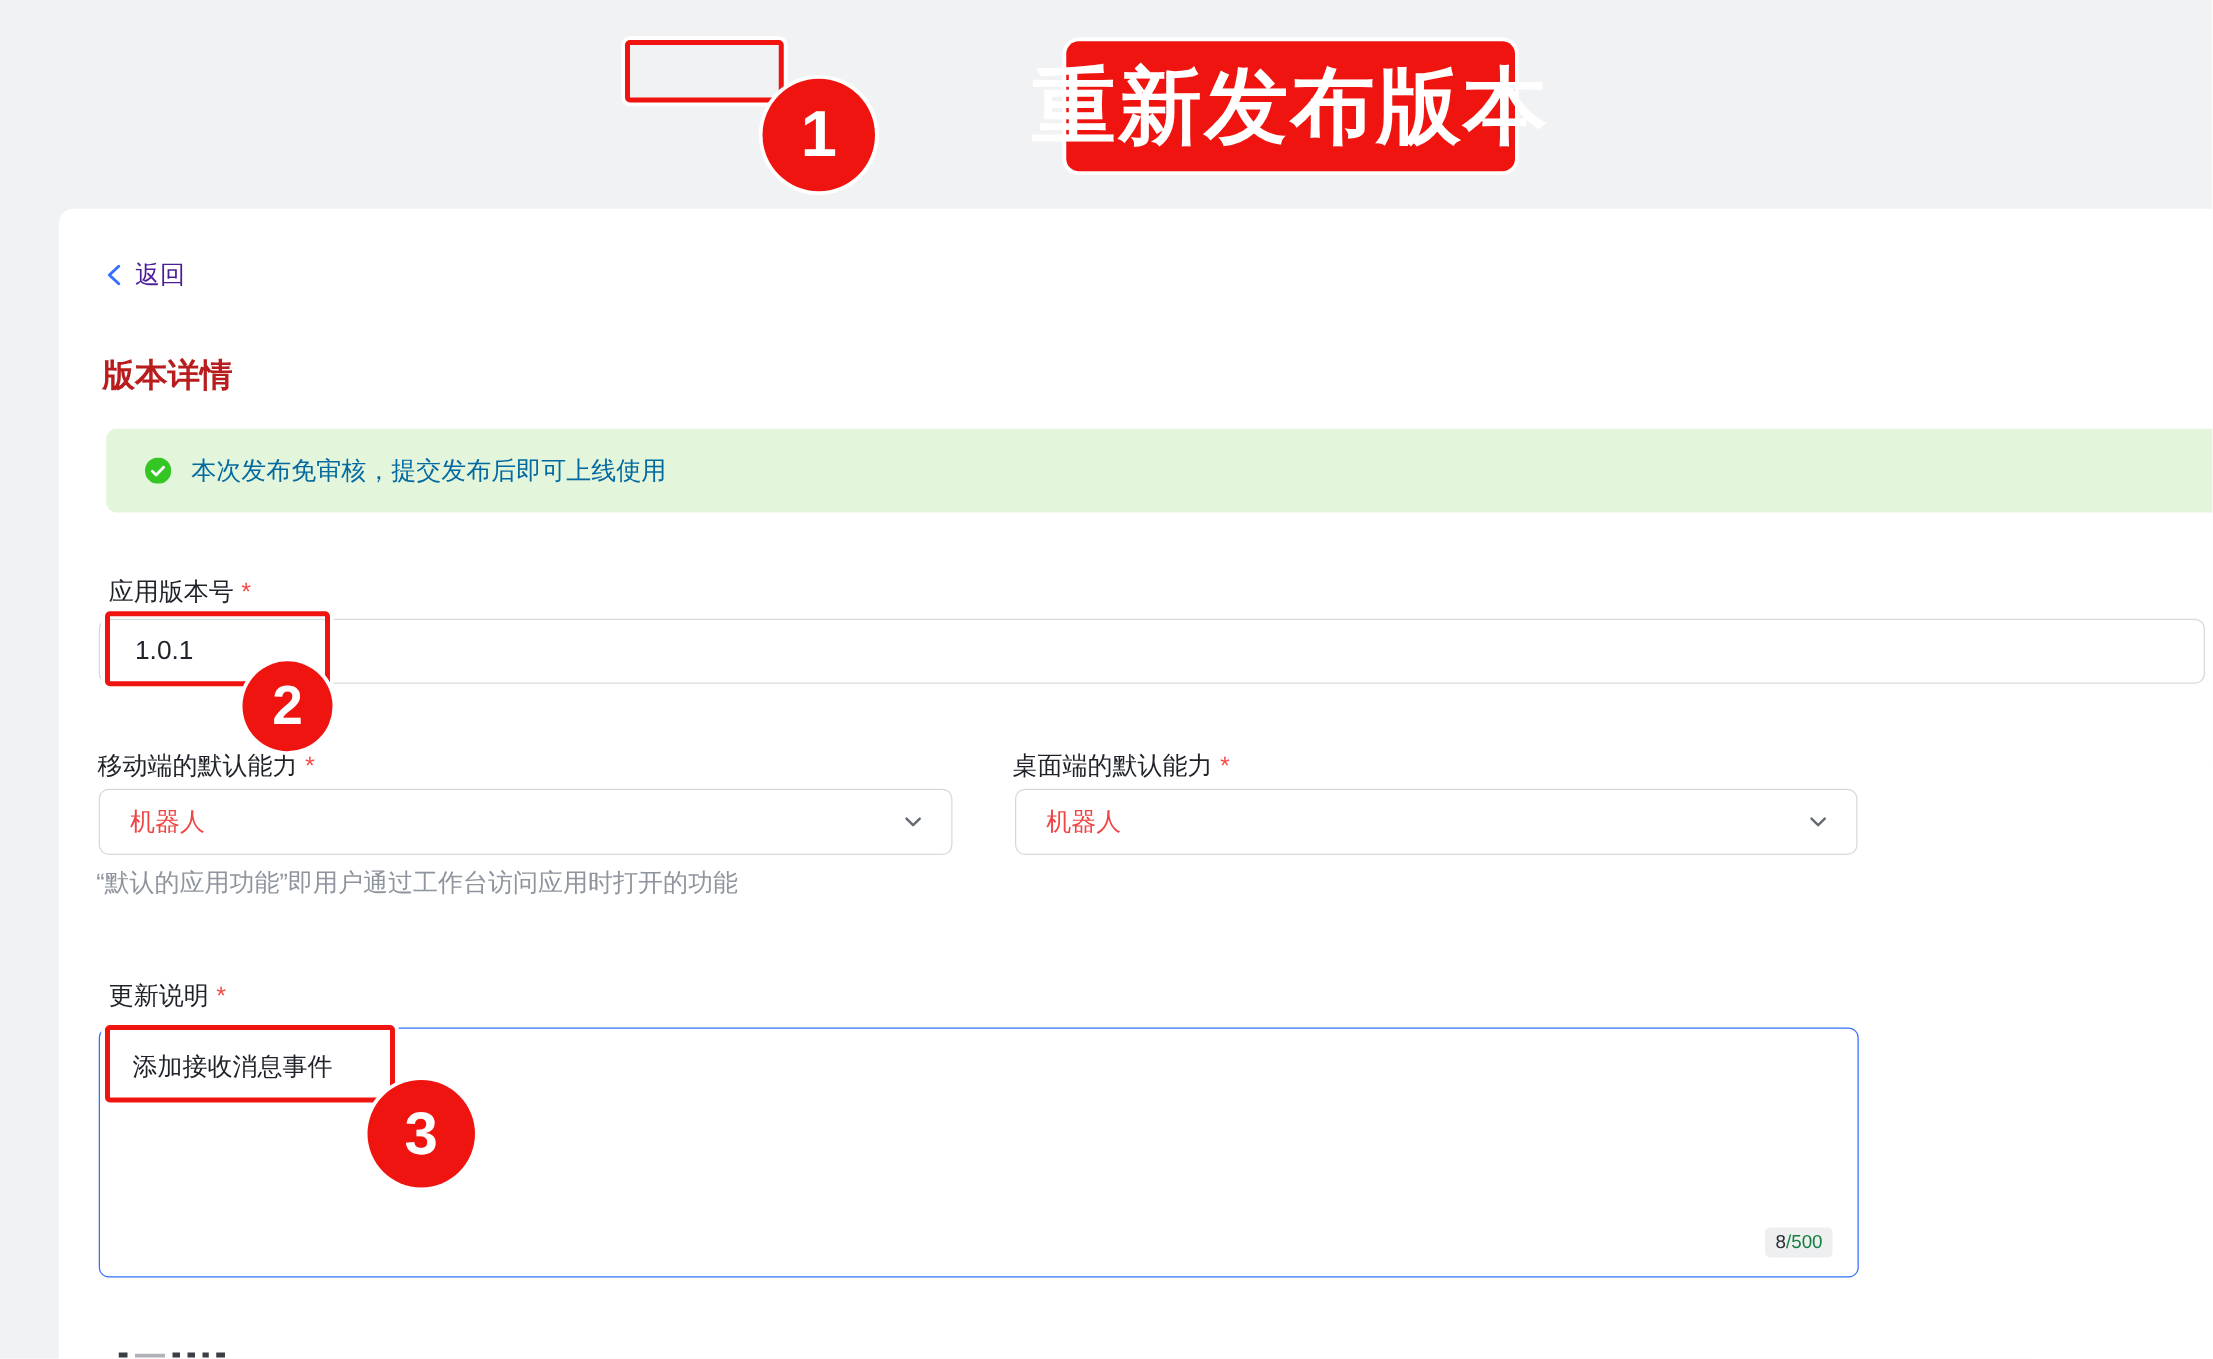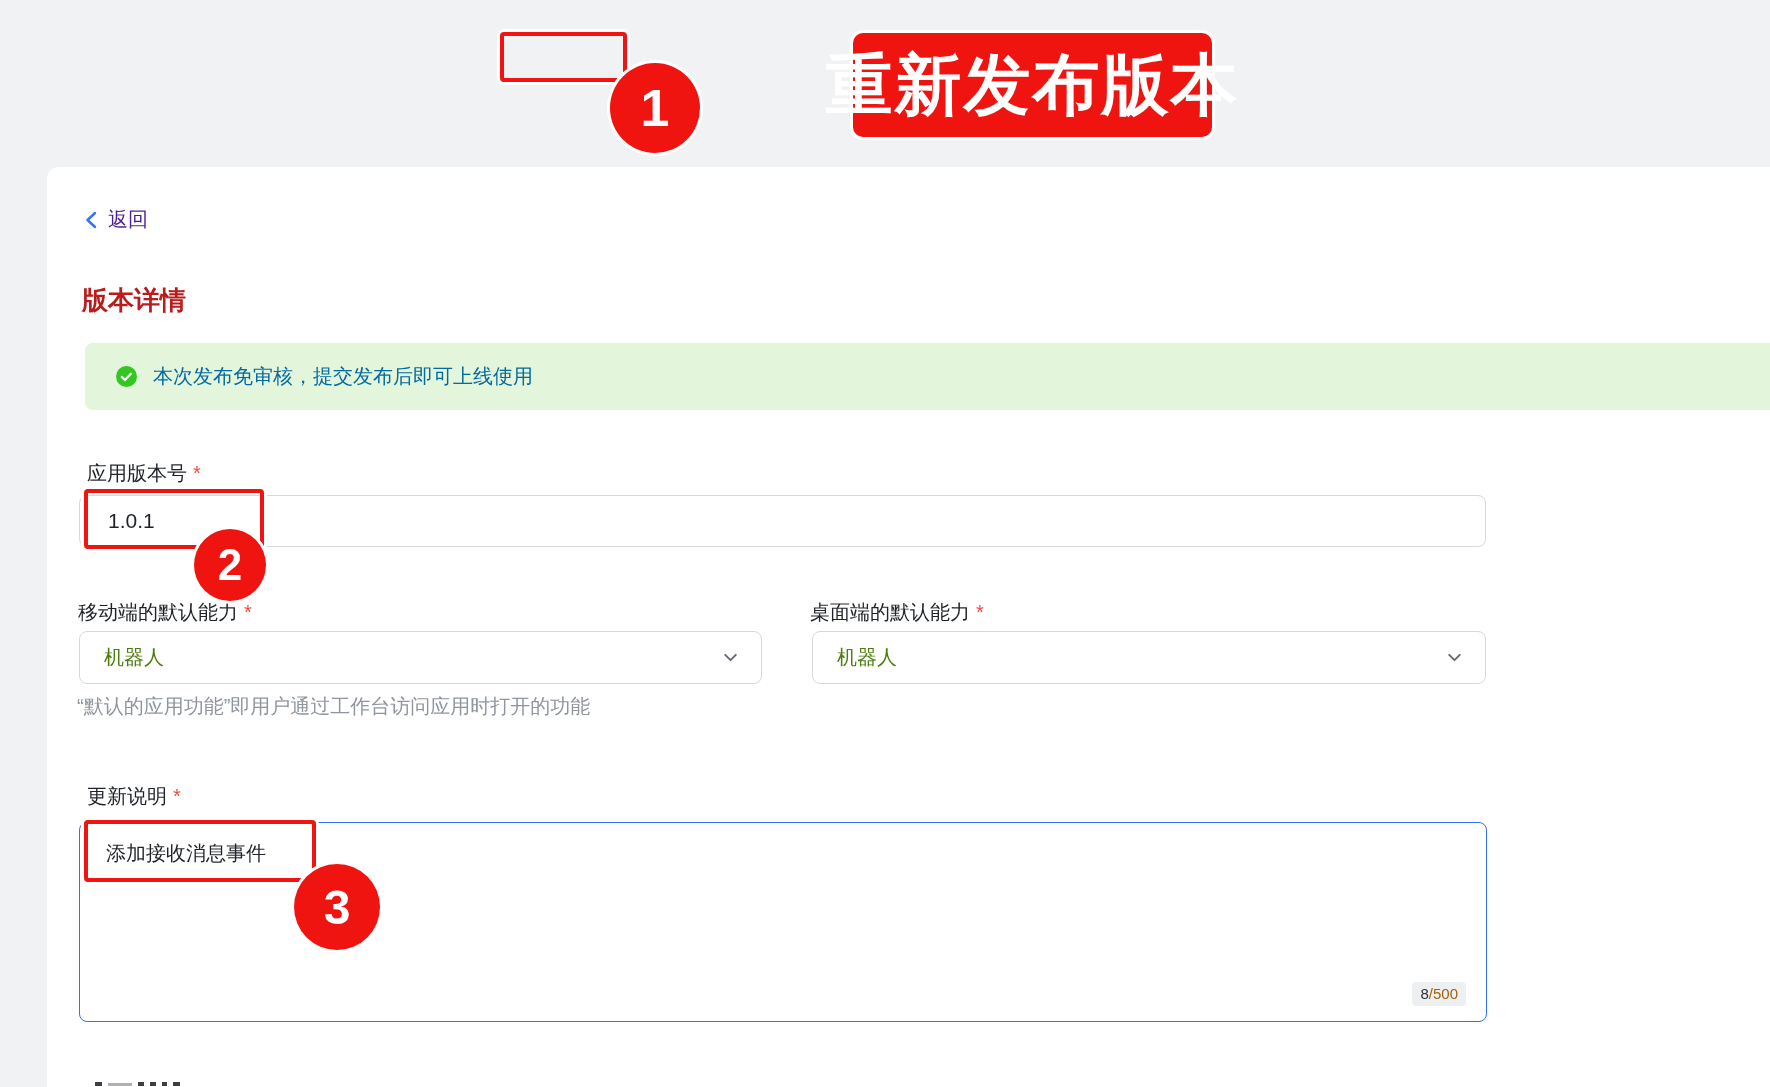--- a/index.html
+++ b/index.html
@@ -28,30 +28,30 @@
   .card{position:absolute;left:47px;top:167px;width:1760px;height:980px;background:#FFFFFF;border-radius:12px;}
   .back-link{position:absolute;left:84px;top:206px;display:flex;align-items:center;gap:9px;color:#4c1d95;font-size:20px;cursor:pointer;}
   .page-title{position:absolute;left:82px;top:283px;font-size:26px;font-weight:600;color:#b91c1c;}
   .success-banner{position:absolute;left:85px;top:343px;width:1697px;height:67px;background:#E3F5DA;border-radius:8px;display:flex;align-items:center;padding-left:31px;box-sizing:border-box;}
   .success-icon{width:21px;height:21px;flex:0 0 21px;margin-right:16px;}
   .success-text{font-size:20px;color:#0369a1;white-space:nowrap;}
 
   
   .field-label{position:absolute;font-size:20px;color:#1F2329;white-space:nowrap;}
   .req{color:#F54A45;margin-left:6px;font-size:20px;}
-  .text-input{position:absolute;left:79px;top:495px;width:1407px;height:52px;border:1px solid #D6D9DC;border-radius:8px;box-sizing:border-box;font-size:21px;color:#1F2329;padding:0 0 0 28px;outline:none;font-family:inherit;background:#FFFFFF;}
-  .select{position:absolute;height:53px;border:1px solid #D6D9DC;border-radius:8px;box-sizing:border-box;background:#FFFFFF;display:flex;align-items:center;justify-content:space-between;padding:0 22px 0 24px;font-size:20px;color:#4d7c0f;cursor:pointer;}
+  .text-input{position:absolute;left:79px;top:495px;width:1685px;height:52px;border:1px solid #D6D9DC;border-radius:8px;box-sizing:border-box;font-size:21px;color:#1F2329;padding:0 0 0 28px;outline:none;font-family:inherit;background:#FFFFFF;}
+  .select{position:absolute;height:53px;border:1px solid #D6D9DC;border-radius:8px;box-sizing:border-box;background:#FFFFFF;display:flex;align-items:center;justify-content:space-between;padding:0 22px 0 24px;font-size:20px;color:#ef4444;cursor:pointer;}
   .select-1{left:79px;top:631px;width:683px;}
   .select-2{left:812px;top:631px;width:674px;}
   .hint{position:absolute;left:77px;top:693px;font-size:20px;color:#8F959E;white-space:nowrap;}
   .textarea{position:absolute;left:79px;top:822px;width:1408px;height:200px;border:1.5px solid #3370FF;border-radius:8px;box-sizing:border-box;background:#FFFFFF;font-size:20px;color:#1F2329;}
   .textarea-text{position:absolute;left:26px;top:17px;white-space:pre-wrap;text-align:center;}
   .char-count{position:absolute;right:20px;bottom:15px;background:#EDEFF1;border-radius:4px;padding:3px 8px;font-size:15px;line-height:18px;}
   .char-cur{color:#2B2F36;}
-  .char-max{color:#a16207;}
+  .char-max{color:#15803d;}
 
   
   .clip-frag{position:absolute;left:95px;top:1082px;height:5px;display:flex;gap:6px;align-items:flex-start;}
   .clip-frag i{display:block;height:4px;background:#3a3f45;}
   .clip-frag i.g{background:#aeb2b8;height:3px;margin-top:1px;}
 </style>
 </head>
 <body>
 
 <div id="screen">

